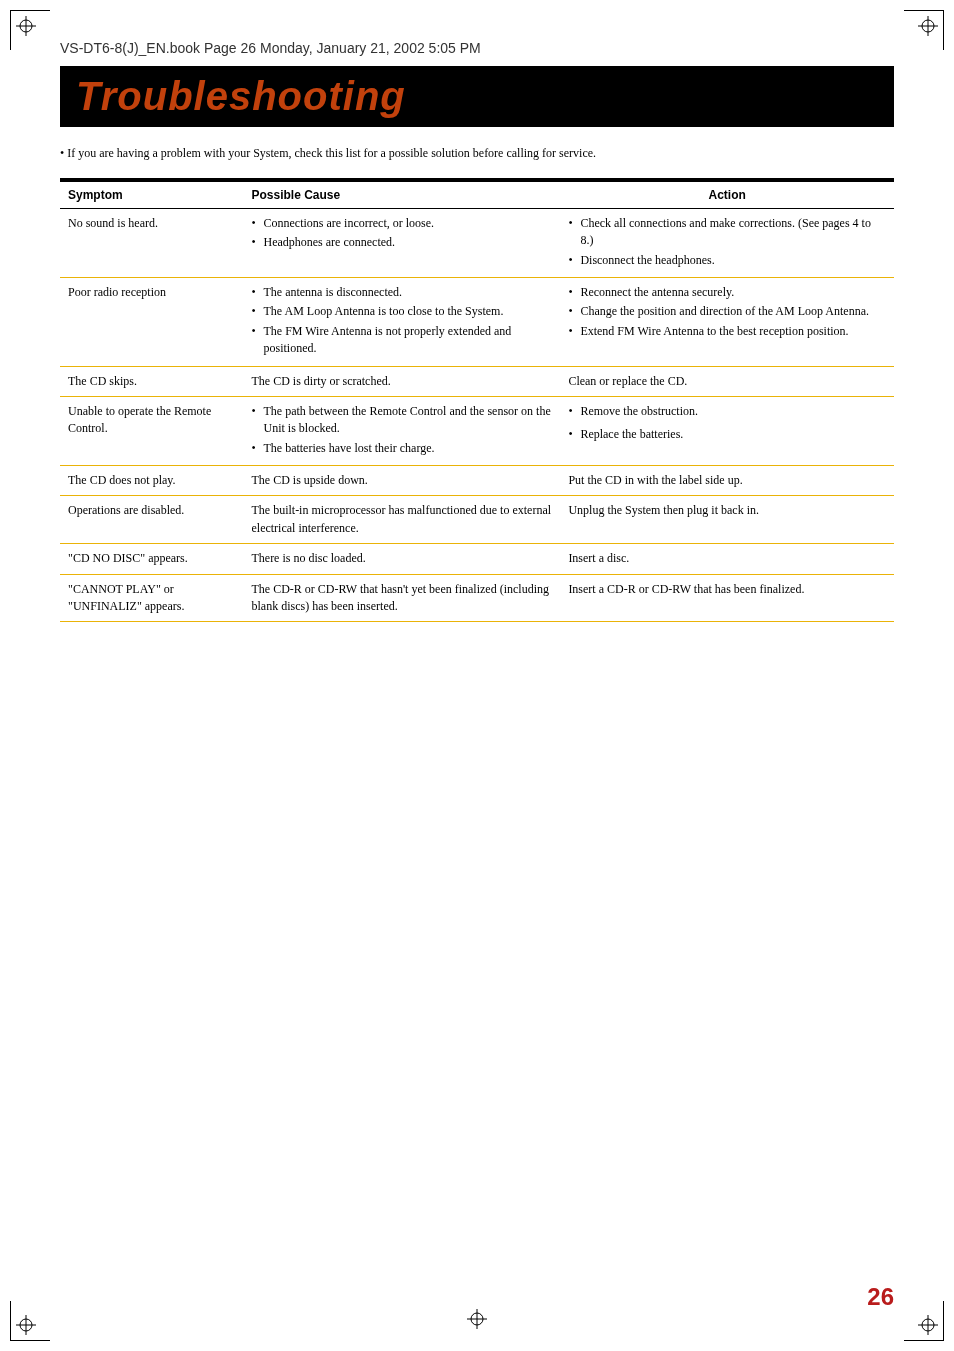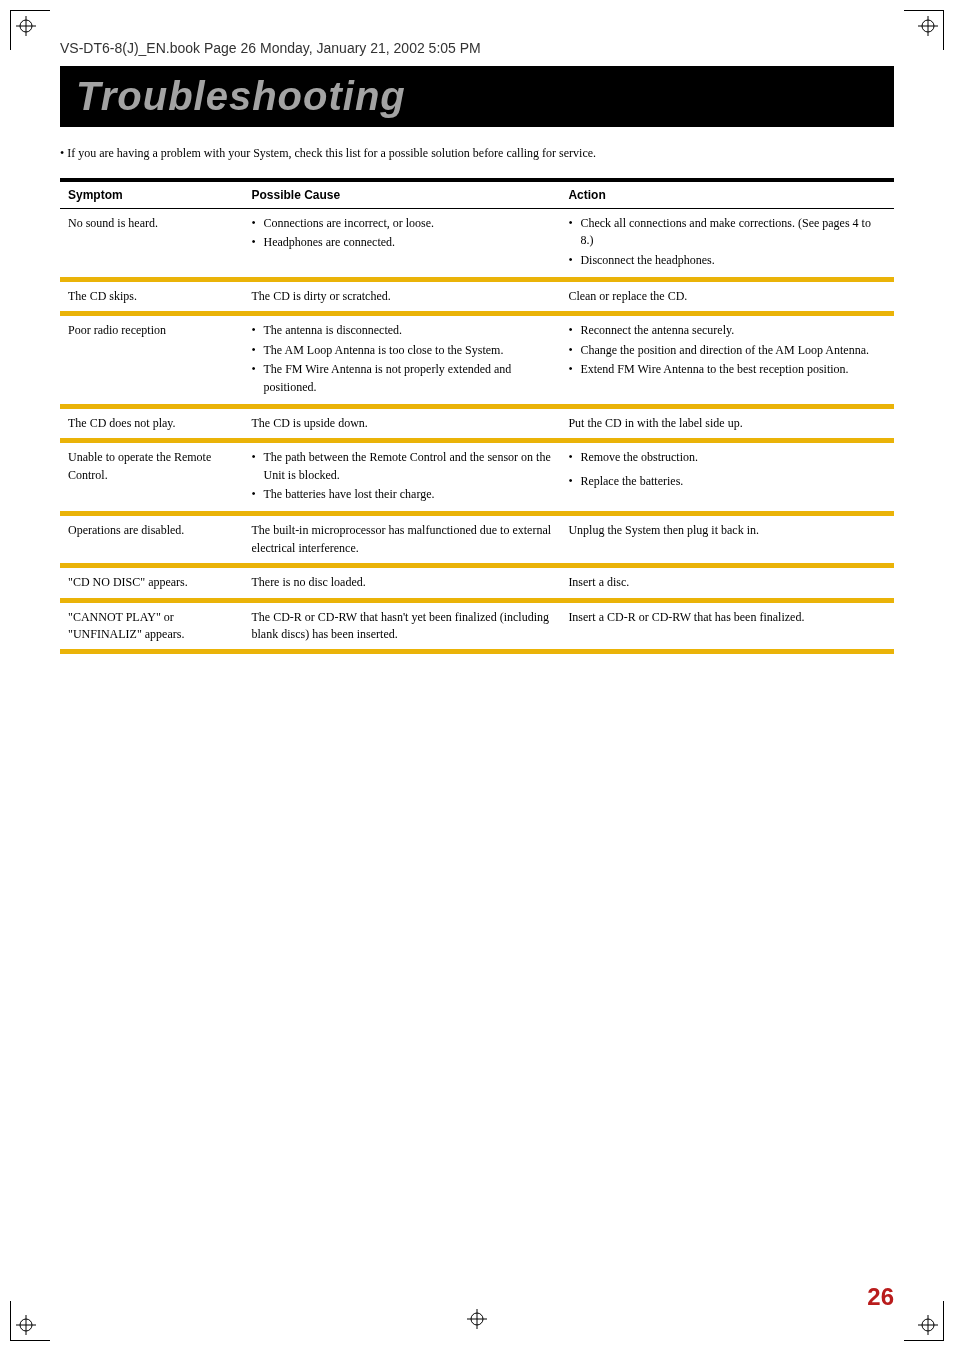--- a/index.html
+++ b/index.html
@@ -64,21 +64,21 @@
     
     .title-banner {
       background: #000000;
       padding: 8px 16px;
       margin-bottom: 18px;
       display: inline-block;
       width: 100%;
     }
 
     .title-banner h1 {
-      color: #a3a3a3;
+      color: #c2410c;
       font-family: Arial Black, Arial, sans-serif;
       font-size: 40px;
       font-weight: 900;
       font-style: italic;
       letter-spacing: 1px;
     }
 
     
     .intro-section {
       display: flex;
@@ -118,24 +118,25 @@
     }
 
     .trouble-table thead th:nth-child(1) {
       width: 22%;
     }
     .trouble-table thead th:nth-child(2) {
       width: 38%;
     }
     .trouble-table thead th:nth-child(3) {
       width: 40%;
+      text-align: center;
     }
 
     .trouble-table tbody tr {
-      border-bottom: 5px solid #eab308;
+      border-bottom: 1px solid #eab308;
       vertical-align: top;
     }
 
     .trouble-table tbody td {
       padding: 6px 8px;
       vertical-align: top;
       line-height: 1.45;
     }
 
     .trouble-table ul {
@@ -253,66 +254,66 @@
         </td>
         <td>
           <ul>
             <li>Check all connections and make corrections. (See pages 4 to 8.)</li>
             <li>Disconnect the headphones.</li>
           </ul>
         </td>
       </tr>
 
       <tr>
+        <td>Poor radio reception</td>
+        <td>
+          <ul>
+            <li>The antenna is disconnected.</li>
+            <li>The AM Loop Antenna is too close to the System.</li>
+            <li>The FM Wire Antenna is not properly extended and positioned.</li>
+          </ul>
+        </td>
+        <td>
+          <ul>
+            <li>Reconnect the antenna securely.</li>
+            <li>Change the position and direction of the AM Loop Antenna.</li>
+            <li>Extend FM Wire Antenna to the best reception position.</li>
+          </ul>
+        </td>
+      </tr>
+
+      <tr>
         <td>The CD skips.</td>
         <td>The CD is dirty or scratched.</td>
         <td>Clean or replace the CD.</td>
       </tr>
 
       <tr>
-        <td>Poor radio reception</td>
-        <td>
-          <ul>
-            <li>The antenna is disconnected.</li>
-            <li>The AM Loop Antenna is too close to the System.</li>
-            <li>The FM Wire Antenna is not properly extended and positioned.</li>
-          </ul>
-        </td>
-        <td>
-          <ul>
-            <li>Reconnect the antenna securely.</li>
-            <li>Change the position and direction of the AM Loop Antenna.</li>
-            <li>Extend FM Wire Antenna to the best reception position.</li>
+        <td>Unable to operate the Remote Control.</td>
+        <td>
+          <ul>
+            <li>The path between the Remote Control and the sensor on the Unit is blocked.</li>
+            <li>The batteries have lost their charge.</li>
+          </ul>
+        </td>
+        <td>
+          <ul>
+            <li>Remove the obstruction.</li>
+            <li style="margin-top:6px;">Replace the batteries.</li>
           </ul>
         </td>
       </tr>
 
       <tr>
         <td>The CD does not play.</td>
         <td>The CD is upside down.</td>
         <td>Put the CD in with the label side up.</td>
       </tr>
 
       <tr>
-        <td>Unable to operate the Remote Control.</td>
-        <td>
-          <ul>
-            <li>The path between the Remote Control and the sensor on the Unit is blocked.</li>
-            <li>The batteries have lost their charge.</li>
-          </ul>
-        </td>
-        <td>
-          <ul>
-            <li>Remove the obstruction.</li>
-            <li style="margin-top:6px;">Replace the batteries.</li>
-          </ul>
-        </td>
-      </tr>
-
-      <tr>
         <td>Operations are disabled.</td>
         <td>The built-in microprocessor has malfunctioned due to external electrical interference.</td>
         <td>Unplug the System then plug it back in.</td>
       </tr>
 
       <tr>
         <td>"CD NO DISC" appears.</td>
         <td>There is no disc loaded.</td>
         <td>Insert a disc.</td>
       </tr>

